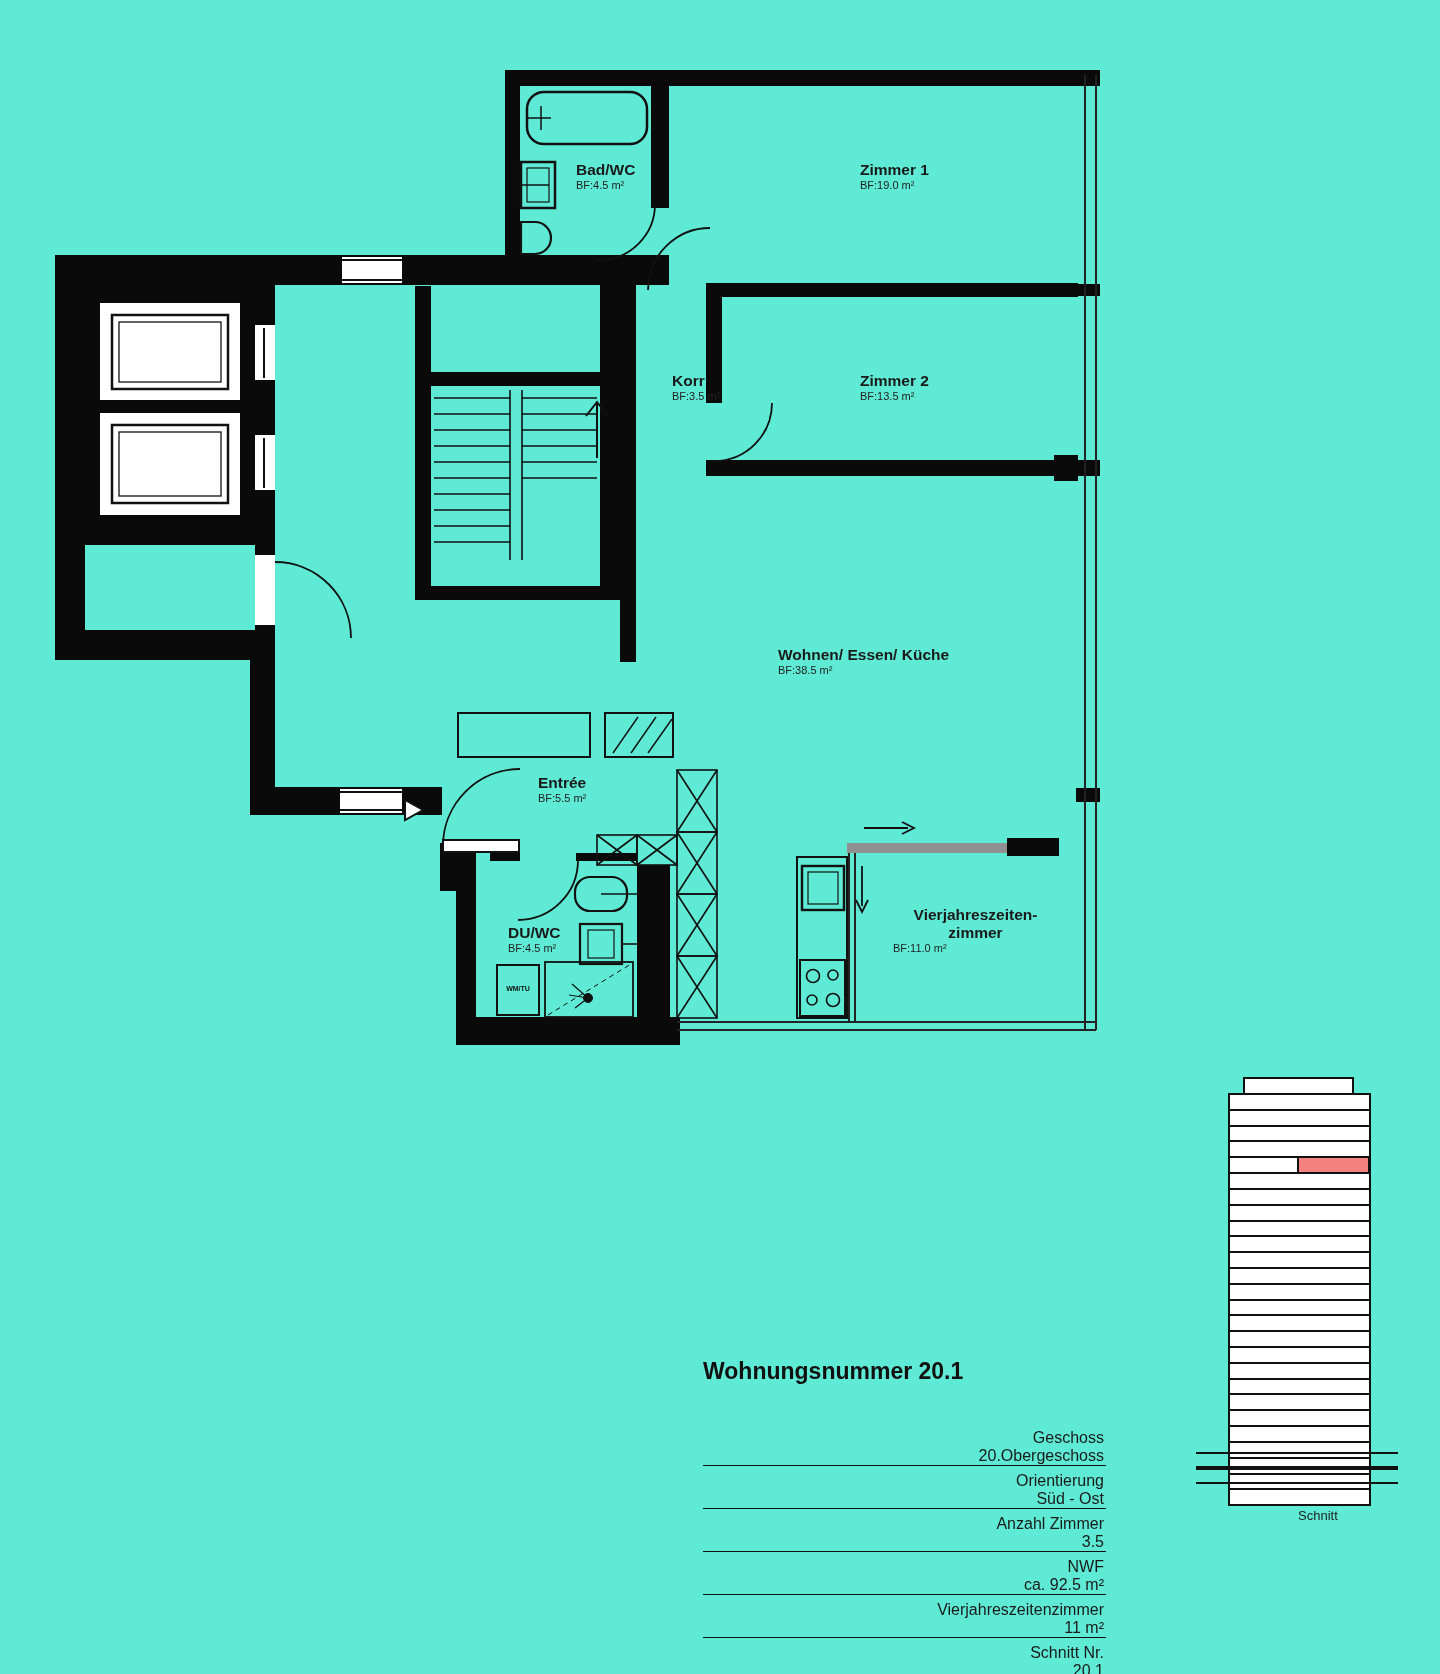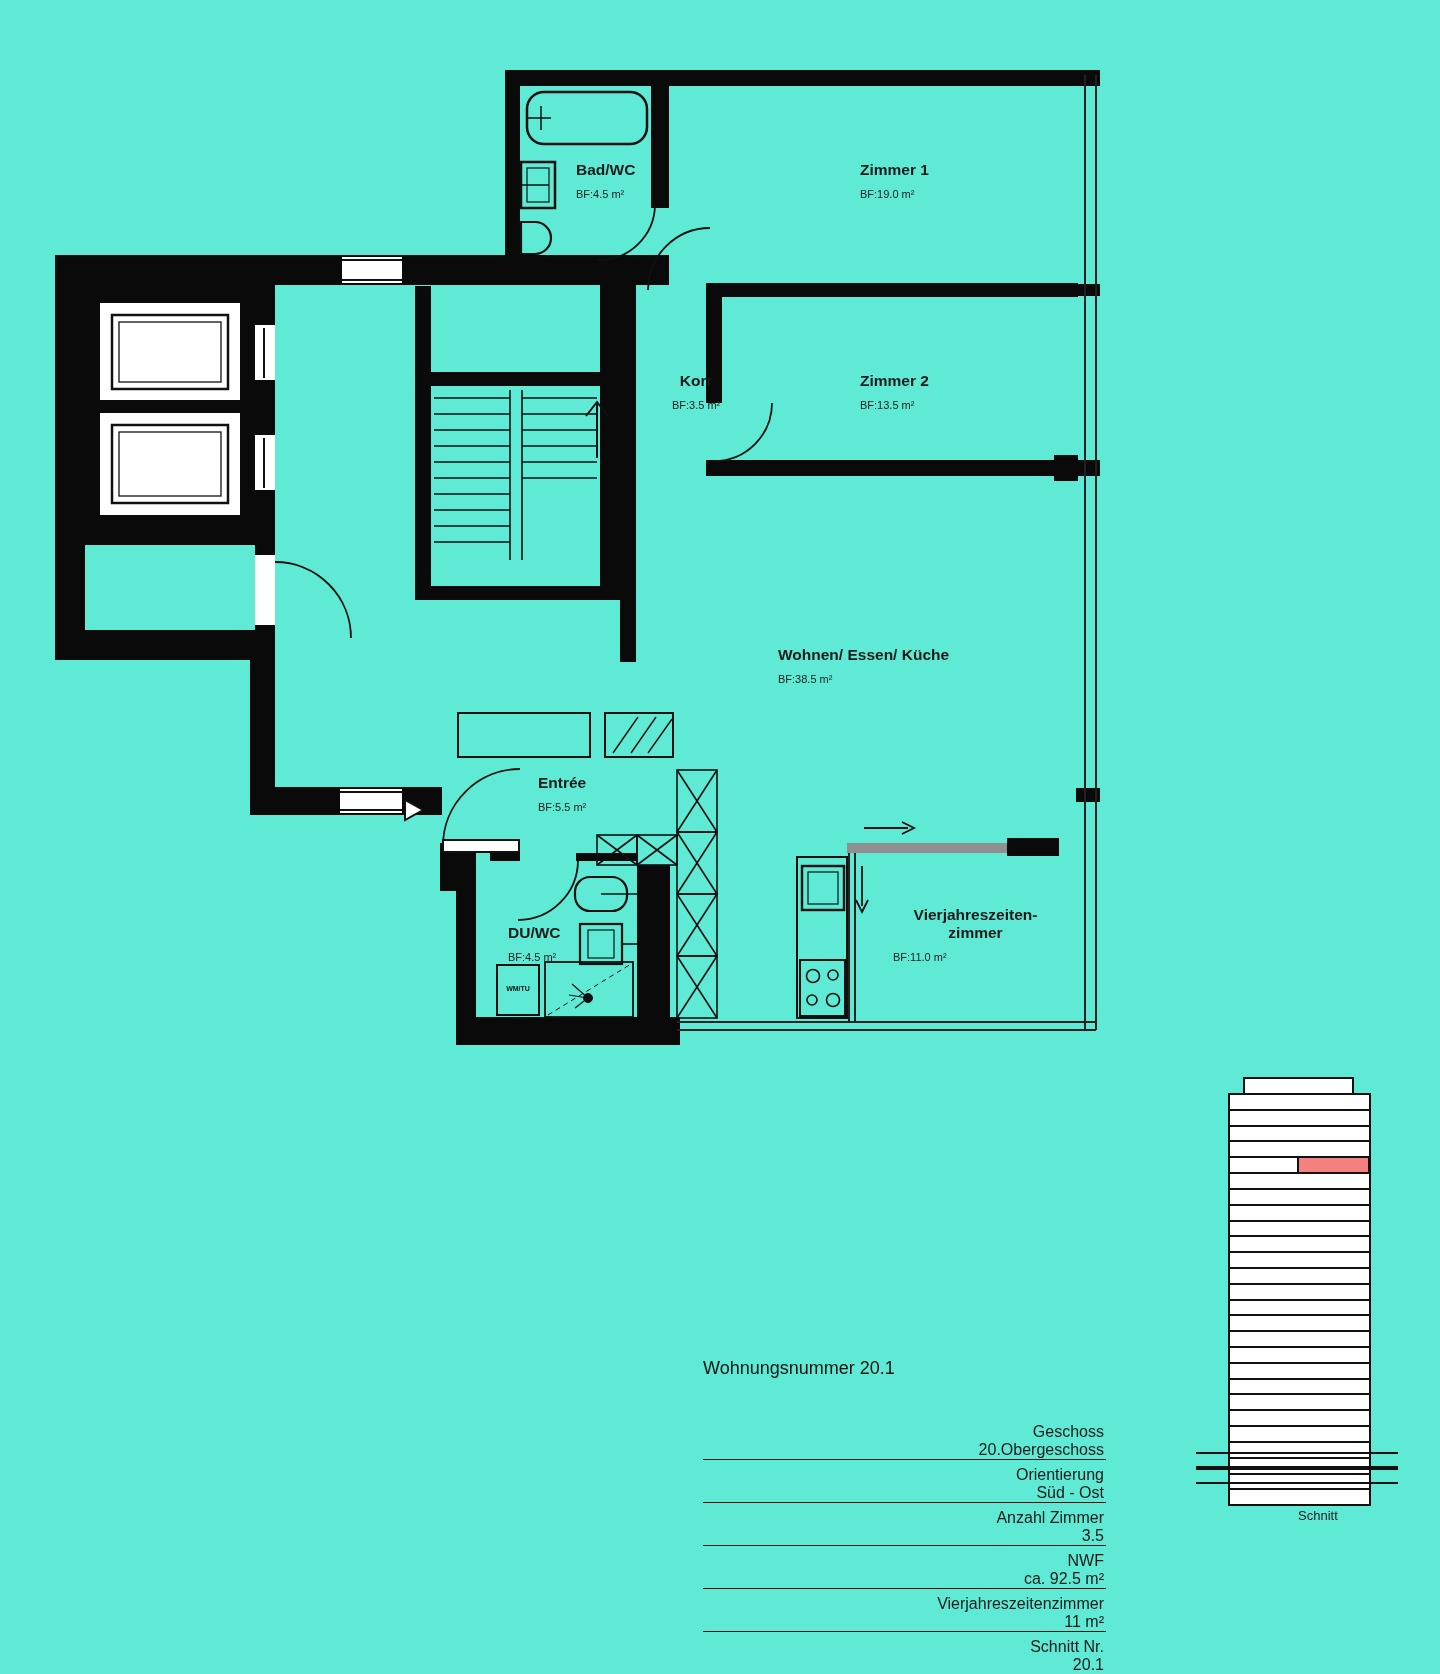--- a/index.html
+++ b/index.html
@@ -1,34 +1,34 @@
 <!DOCTYPE html>
 <html><head>
 <meta charset="utf-8">
 <style>
   html,body{margin:0;padding:0;background:#fff;}
   #sheet{position:relative;width:1440px;height:1674px;background:#5eead4;overflow:hidden;
          font-family:"Liberation Sans",sans-serif;color:#111;}
   #plan-svg{position:absolute;left:0;top:0;}
   .room-label{position:absolute;line-height:1.15;}
   .room-label .rname{font-weight:bold;font-size:15.5px;color:#1a1a1a;white-space:nowrap;display:block;}
-  .room-label .rarea{font-size:11px;color:#222;display:block;margin-top:9px;}
+  .room-label .rarea{font-size:11px;color:#222;display:block;margin-top:0;}
   .room-label.wrap .rname{white-space:normal;text-align:center;}
   .washer-label{position:absolute;font-size:7px;font-weight:bold;color:#111;text-align:center;}
   
   .parapet{position:absolute;border:2px solid #111;border-bottom:none;background:#fff;}
   .tower{position:absolute;border:2.5px solid #111;background:#fff;display:flex;flex-direction:column;}
   .tower .floor{flex:1;position:relative;border-top:2px solid #111;}
   .tower .floor.first{border-top:none;}
   .tower .floor .hl{position:absolute;left:48%;right:-1px;top:-2px;bottom:-2px;border:2px solid #111;}
   .gline{position:absolute;background:#111;}
   .schnitt{position:absolute;font-size:13px;color:#222;}
   
   #info{position:absolute;}
-  #info .title{font-size:18px;font-weight:normal;color:#111;}
+  #info .title{font-size:23px;font-weight:bold;color:#111;}
   #info .rows{margin-top:44px;}
   #info .irow{display:flex;justify-content:space-between;align-items:flex-end;
               height:31px;border-bottom:1.7px solid #111;font-size:16px;color:#1a1a1a;
               padding:0 2px 5px 0;margin-top:6px;flex-direction:column;}
   #info .irow .val{text-align:right;}
 </style>
 </head>
 <body>
 
 <div id="sheet">
@@ -181,21 +181,21 @@
     <span class="rarea">BF:4.5 m²</span>
   </div>
   <div class="room-label" style="left:860px;top:161px;">
     <span class="rname">Zimmer 1</span>
     <span class="rarea">BF:19.0 m²</span>
   </div>
   <div class="room-label" style="left:860px;top:372px;">
     <span class="rname">Zimmer 2</span>
     <span class="rarea">BF:13.5 m²</span>
   </div>
-  <div class="room-label" style="left:672px;top:372px;text-align:center;">
+  <div class="room-label" style="left:672px;top:372px;">
     <span class="rname">Korr</span>
     <span class="rarea">BF:3.5 m²</span>
   </div>
   <div class="room-label" style="left:778px;top:646px;">
     <span class="rname">Wohnen/ Essen/ Küche</span>
     <span class="rarea">BF:38.5 m²</span>
   </div>
   <div class="room-label" style="left:538px;top:774px;">
     <span class="rname">Entrée</span>
     <span class="rarea">BF:5.5 m²</span>

